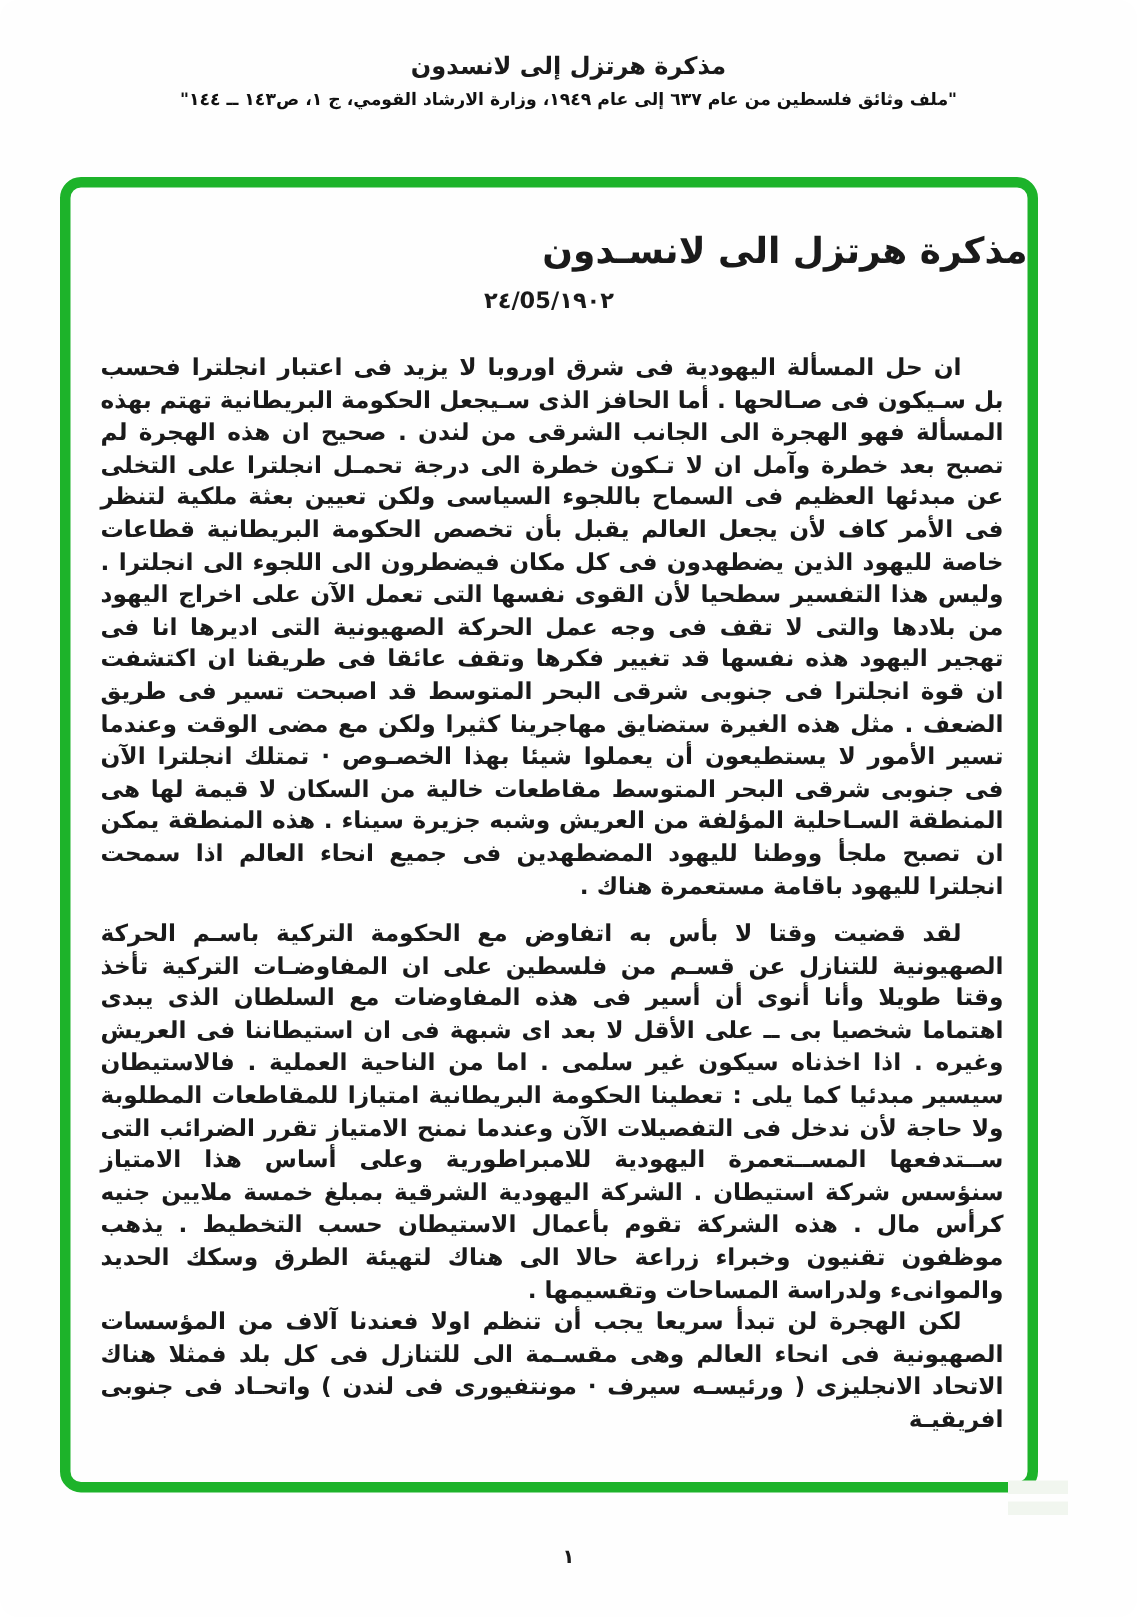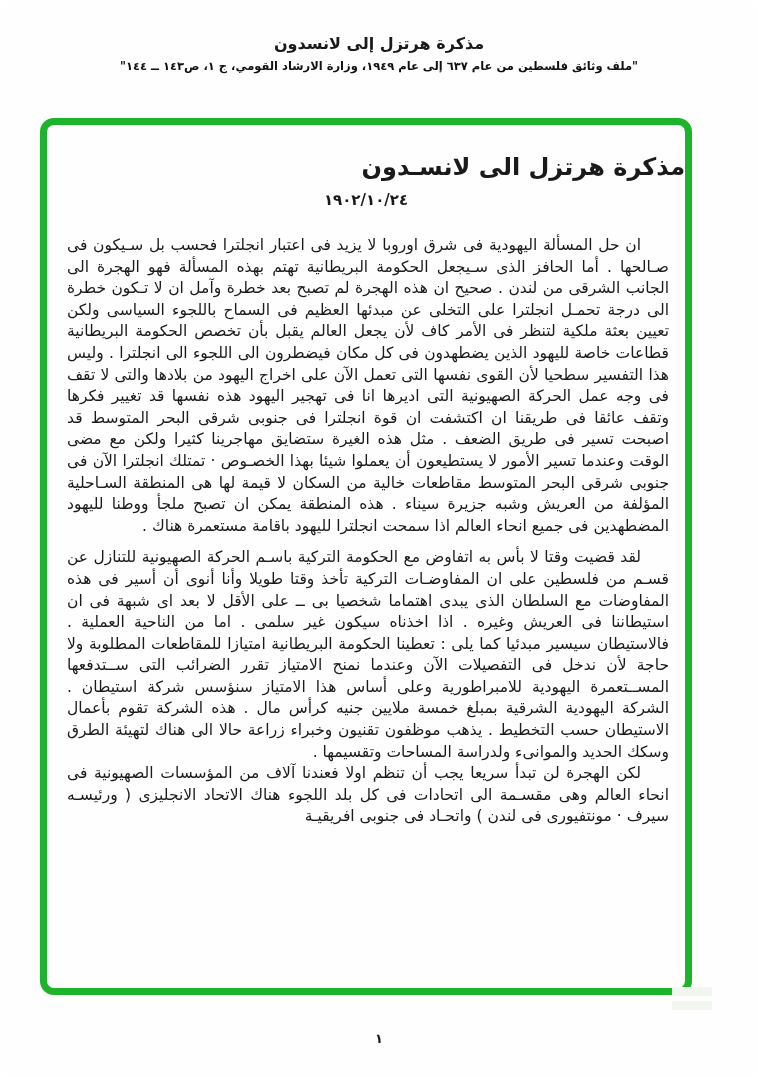--- a/index.html
+++ b/index.html
@@ -56,21 +56,21 @@
   .memo-date {
     margin-top: 10px;
     text-align: center;
     font-size: 15px;
     font-weight: bold;
   }
   .memo-body {
     margin-top: 26px;
     padding: 0 16px 0 20px;
     font-size: 15.5px;
-    font-weight: normal;
+    font-weight: bold;
     line-height: 21.6px;
     text-align: justify;
     direction: rtl;
   }
   .memo-body p {
     margin: 0;
     text-indent: 28px;
   }
   .memo-body p.gap-after {
     margin-bottom: 10px;
@@ -102,26 +102,26 @@
 
 <div class="page">
 
   <div class="top-header">
     <div class="hdr-title">مذكرة هرتزل إلى لانسدون</div>
     <div class="hdr-source">"ملف وثائق فلسطين من عام ٦٣٧ إلى عام ١٩٤٩، وزارة الارشاد القومي، ج ١، ص١٤٣ ــ ١٤٤"</div>
   </div>
 
   <div class="frame">
     <div class="memo-title">مذكرة هرتزل الى لانسـدون</div>
-    <div class="memo-date">١٩٠٢/١٠/٢٤</div>
+    <div class="memo-date">١٩٠٢/05/٢٤</div>
 
     <div class="memo-body">
       <p class="gap-after">ان حل المسألة اليهودية فى شرق اوروبا لا يزيد فى اعتبار انجلترا فحسب بل سـيكون فى صـالحها . أما الحافز الذى سـيجعل الحكومة البريطانية تهتم بهذه المسألة فهو الهجرة الى الجانب الشرقى من لندن . صحيح ان هذه الهجرة لم تصبح بعد خطرة وآمل ان لا تـكون خطرة الى درجة تحمـل انجلترا على التخلى عن مبدئها العظيم فى السماح باللجوء السياسى ولكن تعيين بعثة ملكية لتنظر فى الأمر كاف لأن يجعل العالم يقبل بأن تخصص الحكومة البريطانية قطاعات خاصة لليهود الذين يضطهدون فى كل مكان فيضطرون الى اللجوء الى انجلترا . وليس هذا التفسير سطحيا لأن القوى نفسها التى تعمل الآن على اخراج اليهود من بلادها والتى لا تقف فى وجه عمل الحركة الصهيونية التى اديرها انا فى تهجير اليهود هذه نفسها قد تغيير فكرها وتقف عائقا فى طريقنا ان اكتشفت ان قوة انجلترا فى جنوبى شرقى البحر المتوسط قد اصبحت تسير فى طريق الضعف . مثل هذه الغيرة ستضايق مهاجرينا كثيرا ولكن مع مضى الوقت وعندما تسير الأمور لا يستطيعون أن يعملوا شيئا بهذا الخصـوص · تمتلك انجلترا الآن فى جنوبى شرقى البحر المتوسط مقاطعات خالية من السكان لا قيمة لها هى المنطقة السـاحلية المؤلفة من العريش وشبه جزيرة سيناء . هذه المنطقة يمكن ان تصبح ملجأ ووطنا لليهود المضطهدين فى جميع انحاء العالم اذا سمحت انجلترا لليهود باقامة مستعمرة هناك .</p>
       <p>لقد قضيت وقتا لا بأس به اتفاوض مع الحكومة التركية باسـم الحركة الصهيونية للتنازل عن قسـم من فلسطين على ان المفاوضـات التركية تأخذ وقتا طويلا وأنا أنوى أن أسير فى هذه المفاوضات مع السلطان الذى يبدى اهتماما شخصيا بى ــ على الأقل لا بعد اى شبهة فى ان استيطاننا فى العريش وغيره . اذا اخذناه سيكون غير سلمى . اما من الناحية العملية . فالاستيطان سيسير مبدئيا كما يلى : تعطينا الحكومة البريطانية امتيازا للمقاطعات المطلوبة ولا حاجة لأن ندخل فى التفصيلات الآن وعندما نمنح الامتياز تقرر الضرائب التى ســتدفعها المســتعمرة اليهودية للامبراطورية وعلى أساس هذا الامتياز سنؤسس شركة استيطان . الشركة اليهودية الشرقية بمبلغ خمسة ملايين جنيه كرأس مال . هذه الشركة تقوم بأعمال الاستيطان حسب التخطيط . يذهب موظفون تقنيون وخبراء زراعة حالا الى هناك لتهيئة الطرق وسكك الحديد والموانىء ولدراسة المساحات وتقسيمها .</p>
-      <p>لكن الهجرة لن تبدأ سريعا يجب أن تنظم اولا فعندنا آلاف من المؤسسات الصهيونية فى انحاء العالم وهى مقسـمة الى اتحادات فى كل بلد اللجوء هناك الاتحاد الانجليزى ( ورئيسـه سيرف · مونتفيورى فى لندن ) واتحـاد فى جنوبى افريقيـة</p>
+      <p>لكن الهجرة لن تبدأ سريعا يجب أن تنظم اولا فعندنا آلاف من المؤسسات الصهيونية فى انحاء العالم وهى مقسـمة الى للتنازل فى كل بلد فمثلا هناك الاتحاد الانجليزى ( ورئيسـه سيرف · مونتفيورى فى لندن ) واتحـاد فى جنوبى افريقيـة</p>
     </div>
   </div>
 
   <div class="artifact-bars">
     <div class="bar"></div>
     <div class="bar"></div>
   </div>
 
   <div class="page-number">١</div>
 

